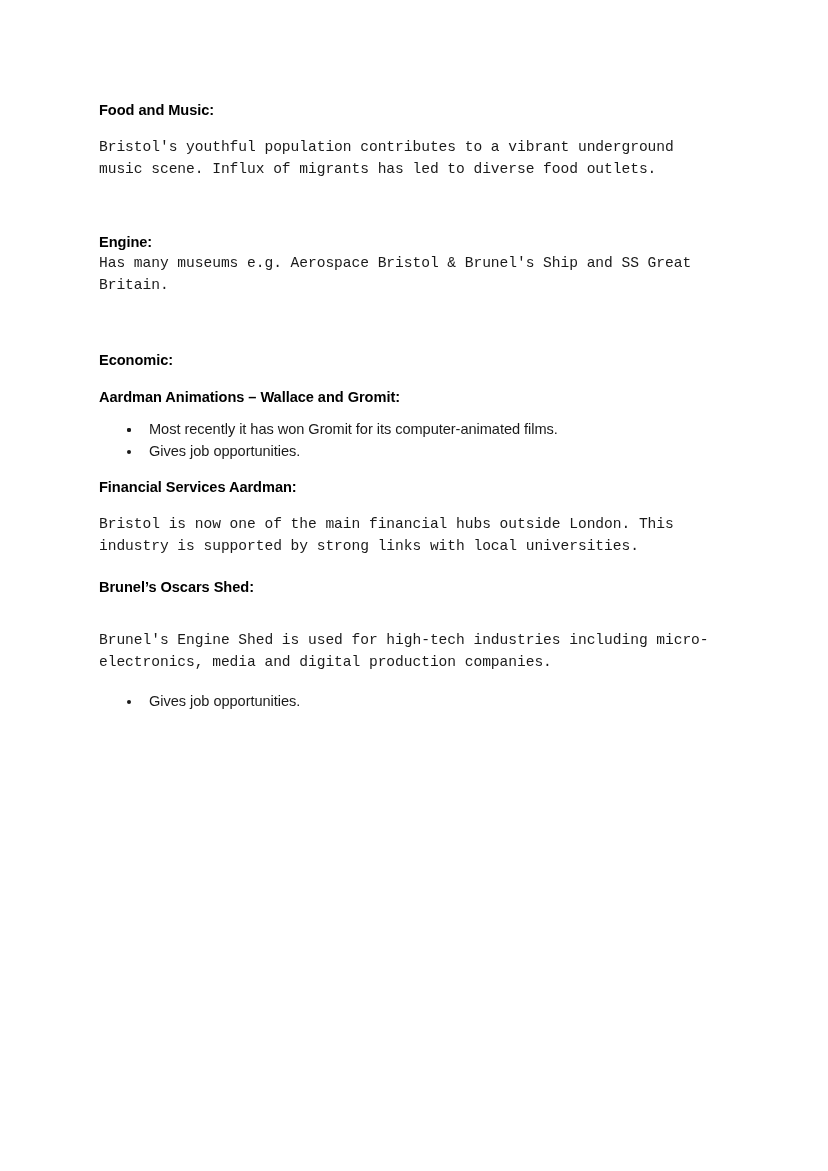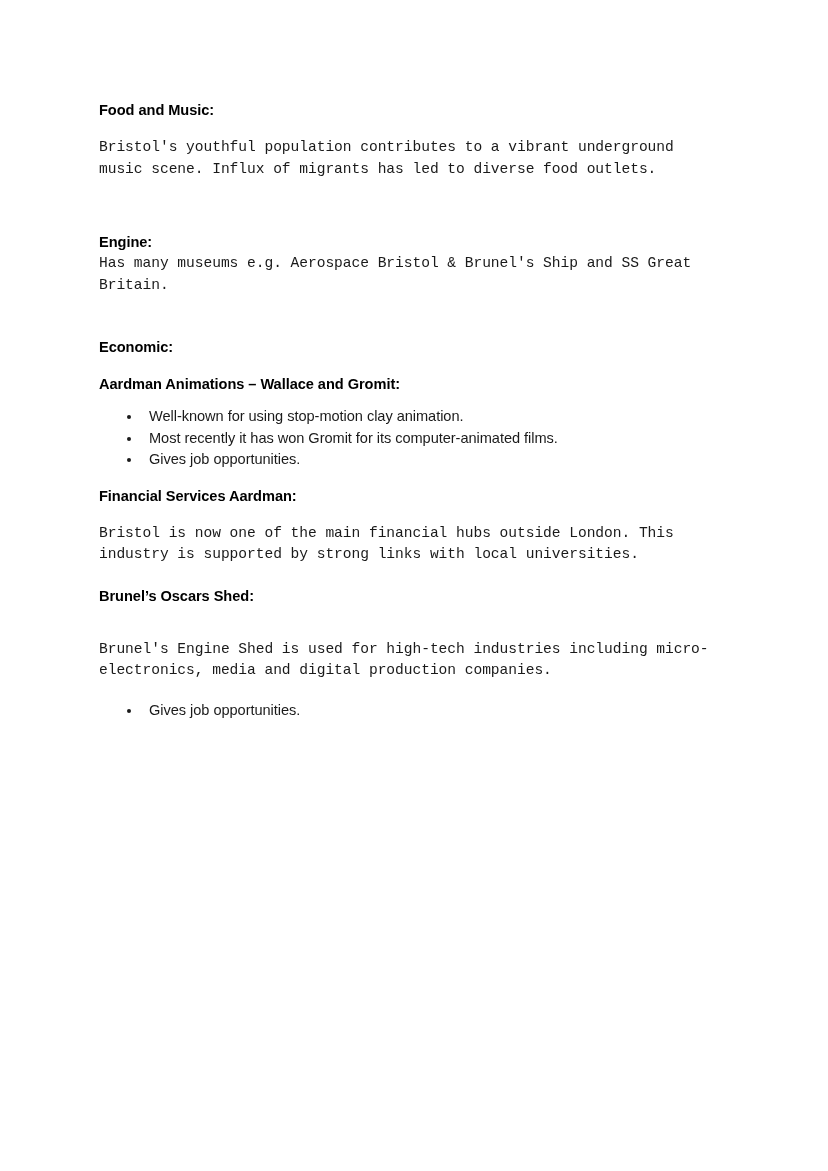--- a/index.html
+++ b/index.html
@@ -44,21 +44,21 @@
     letter-spacing: -0.05px;
     font-family: Liberation Mono, monospace;
   }
   
   .sec-food-heading { margin-top: 0; }
   .sec-food-para { margin-top: 16px; }
 
   .sec-museums-heading { margin-top: 52px; }
   .sec-museums-para { margin-top: 0px; }
 
-  .sec-economic-heading { margin-top: 41px; }
+  .sec-economic-heading { margin-top: 54px; }
 
   .sec-aardman-heading { margin-top: 16px; }
 
   ul.bullets {
     list-style: none;
     margin: 0;
     padding: 0;
   }
   ul.bullets.first-list { margin-top: 11px; }
   ul.bullets.last-list  { margin-top: 18px; }
@@ -98,21 +98,20 @@
 
     <p class="heading sec-museums-heading">Engine:</p>
     <p class="para sec-museums-para">Has many museums e.g. Aerospace Bristol &amp; Brunel's Ship and SS Great Britain.</p>
 
     <p class="heading sec-economic-heading">Economic:</p>
 
     <p class="heading sec-aardman-heading">Aardman Animations – Wallace and Gromit:</p>
     <ul class="bullets first-list">
       <li>
         <span class="bullet-dot"></span>
-        <span>Well-known for using stop-motion clay animation.</span>
       </li>
       <li>
         <span class="bullet-dot"></span>
         <span>Most recently it has won Gromit for its computer-animated films.</span>
       </li>
       <li>
         <span class="bullet-dot"></span>
         <span>Gives job opportunities.</span>
       </li>
     </ul>

